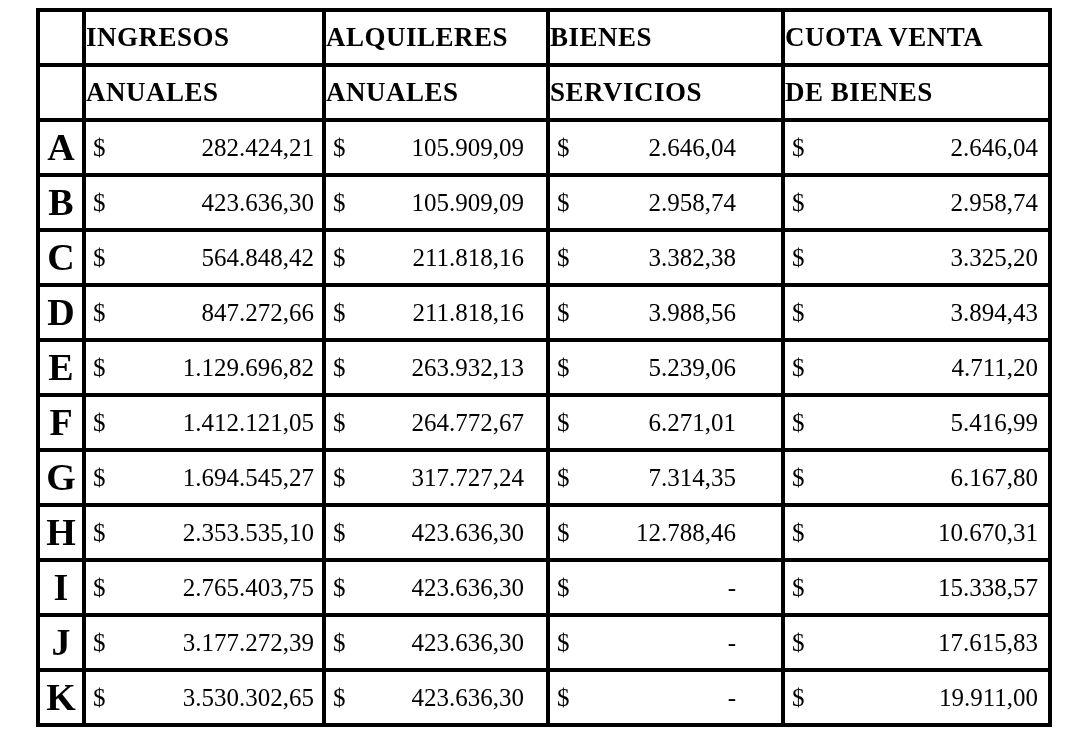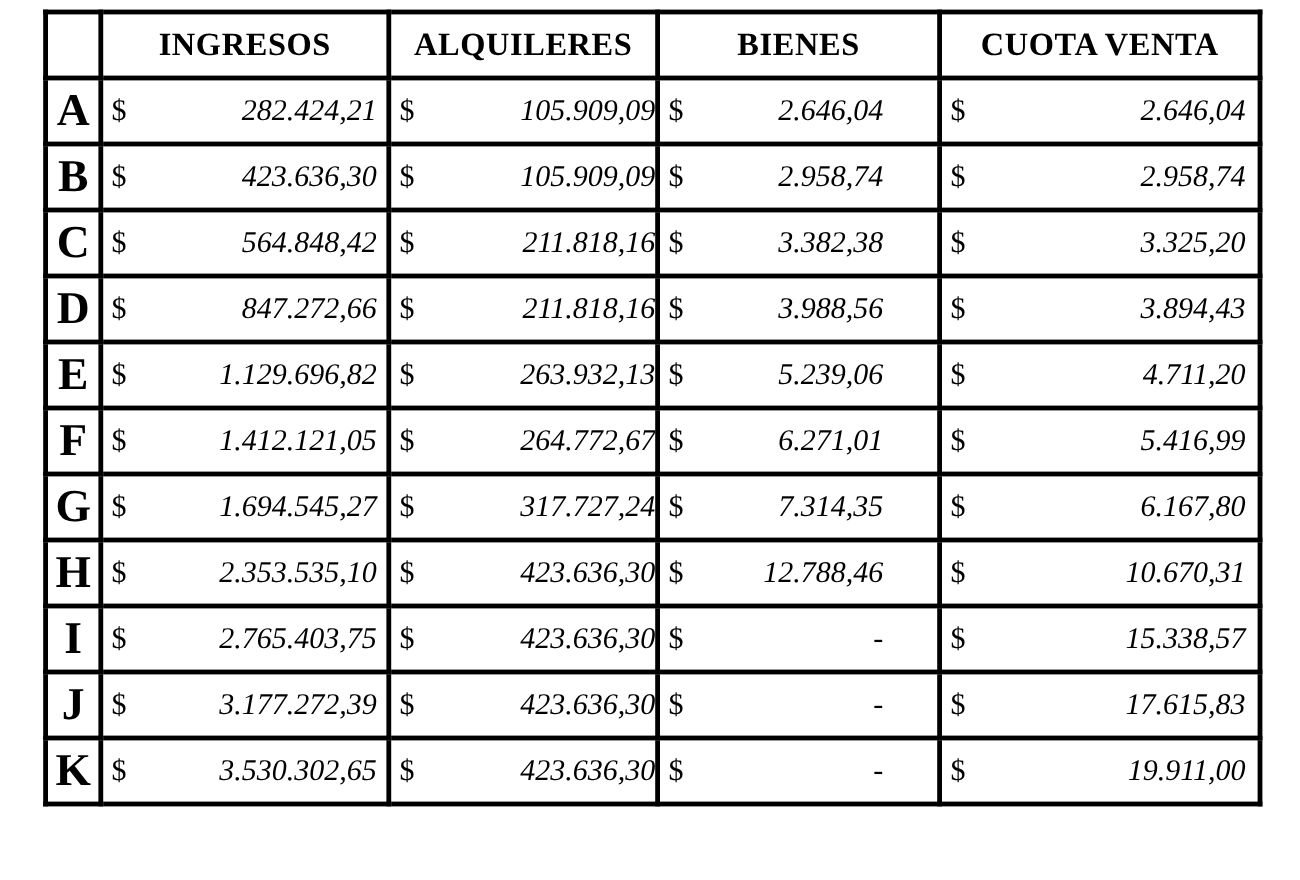--- a/index.html
+++ b/index.html
@@ -26,21 +26,21 @@
   th, td {
     border: 4px solid #000000;
     height: 51px;
     padding: 0;
     background: #ffffff;
     overflow: hidden;
   }
   thead th {
     font-weight: bold;
     font-size: 27px;
-    text-align: center;
+    text-align: left;
     vertical-align: middle;
     letter-spacing: 0.5px;
   }
   tbody th.lbl {
     font-weight: bold;
     font-size: 38px;
     text-align: center;
     vertical-align: middle;
     line-height: 51px;
   }
@@ -48,24 +48,23 @@
     font-size: 25px;
     line-height: 51px;
     vertical-align: middle;
   }
   td .cur {
     float: left;
     margin-left: 7px;
   }
   td .val {
     float: right;
-    font-style: italic;
   }
   td.c1 .val { margin-right: 8px; }
-  td.c2 .val { }
+  td.c2 .val { margin-right: 22px; }
   td.c3 .val { margin-right: 45px; }
   td.c4 .val { margin-right: 10px; }
 </style>
 </head>
 <body>
 
 <div class="sheet">
   <table>
     <colgroup>
       <col style="width:46px">
@@ -75,20 +74,27 @@
       <col style="width:267px">
     </colgroup>
     <thead>
       <tr>
         <th class="lblhead"></th>
         <th>INGRESOS</th>
         <th>ALQUILERES</th>
         <th>BIENES</th>
         <th>CUOTA VENTA</th>
       </tr>
+      <tr>
+        <th class="lblhead"></th>
+        <th>ANUALES</th>
+        <th>ANUALES</th>
+        <th>SERVICIOS</th>
+        <th>DE BIENES</th>
+      </tr>
     </thead>
     <tbody id="tbody">
   <tr>
     <th class="lbl">A</th>
     <td class="c1">
             <span class="cur">$</span>
             <span class="val">282.424,21</span>
           </td>
     <td class="c2">
             <span class="cur">$</span>

